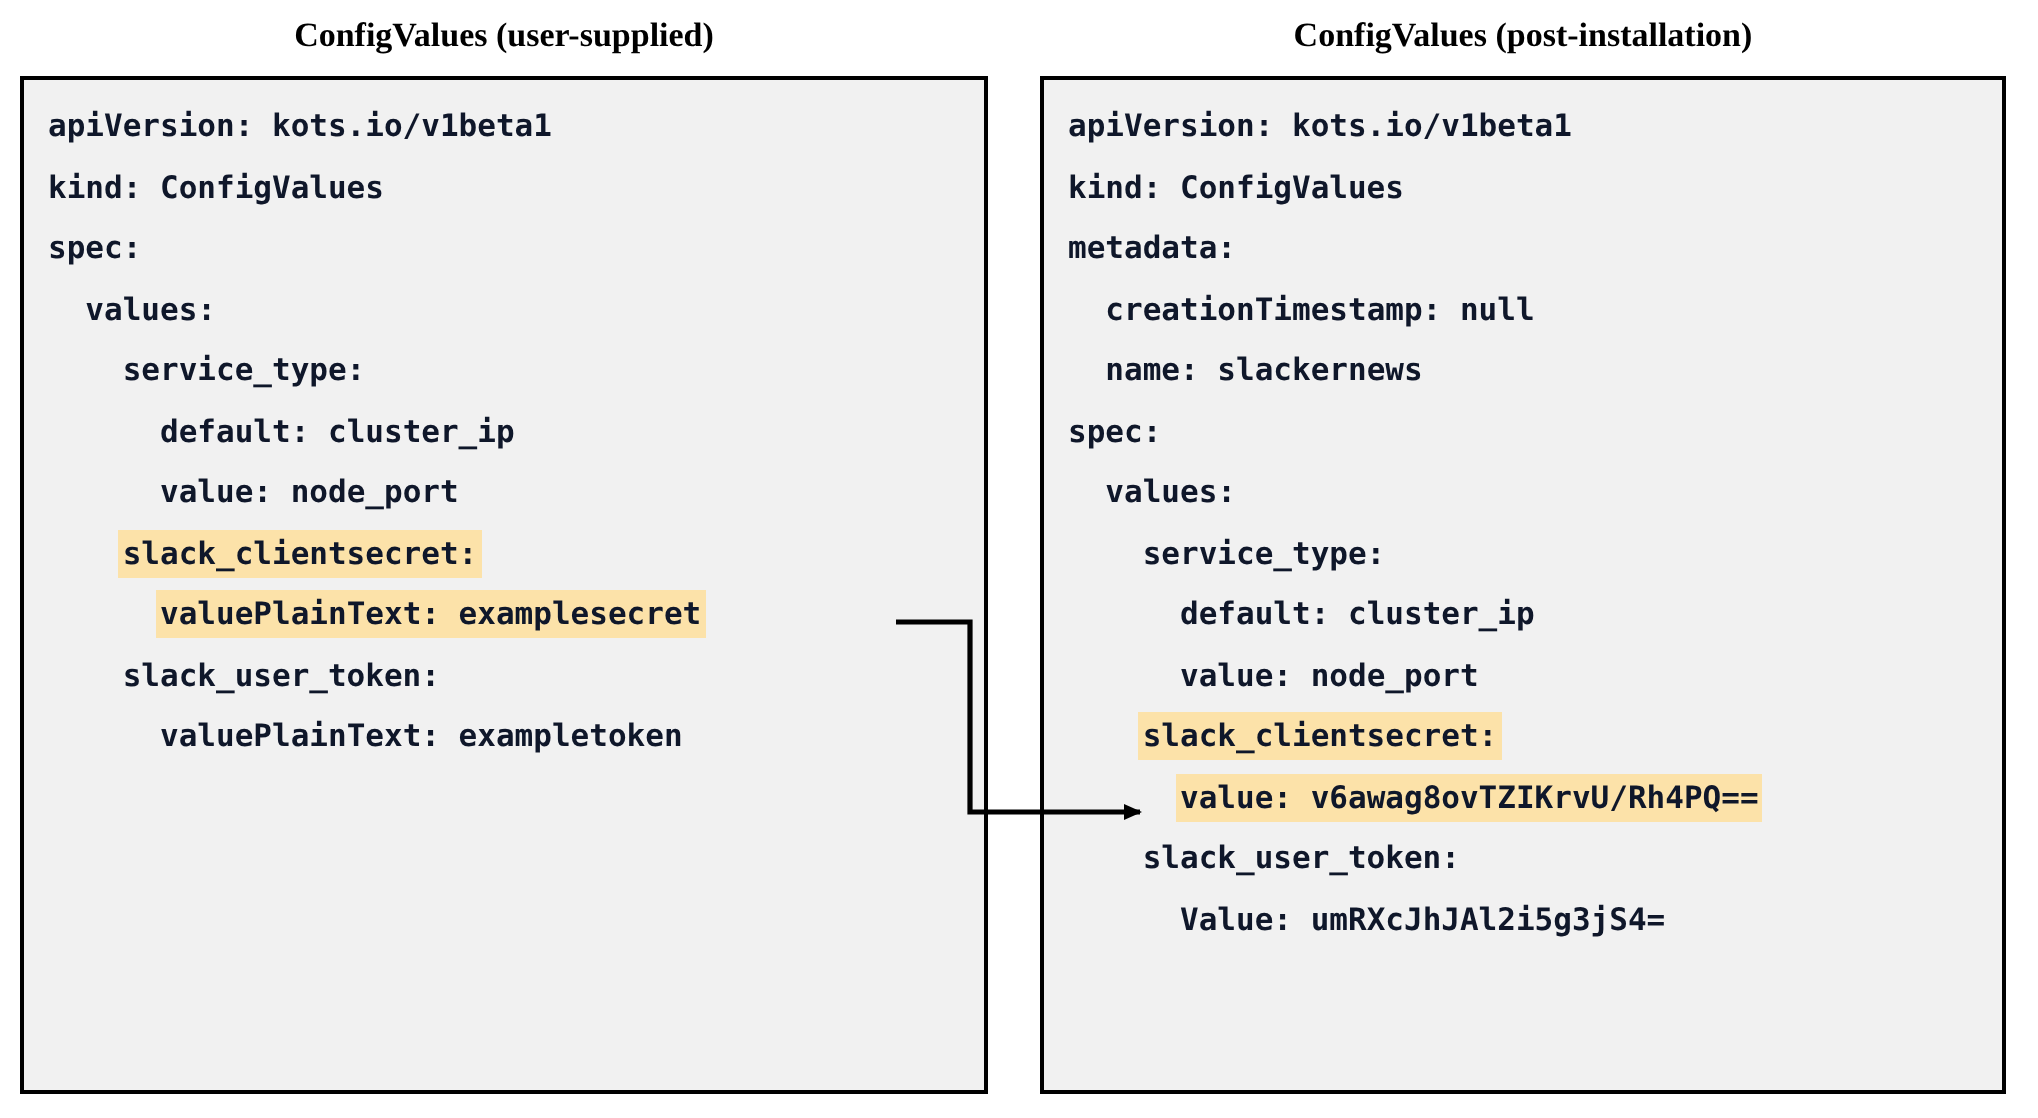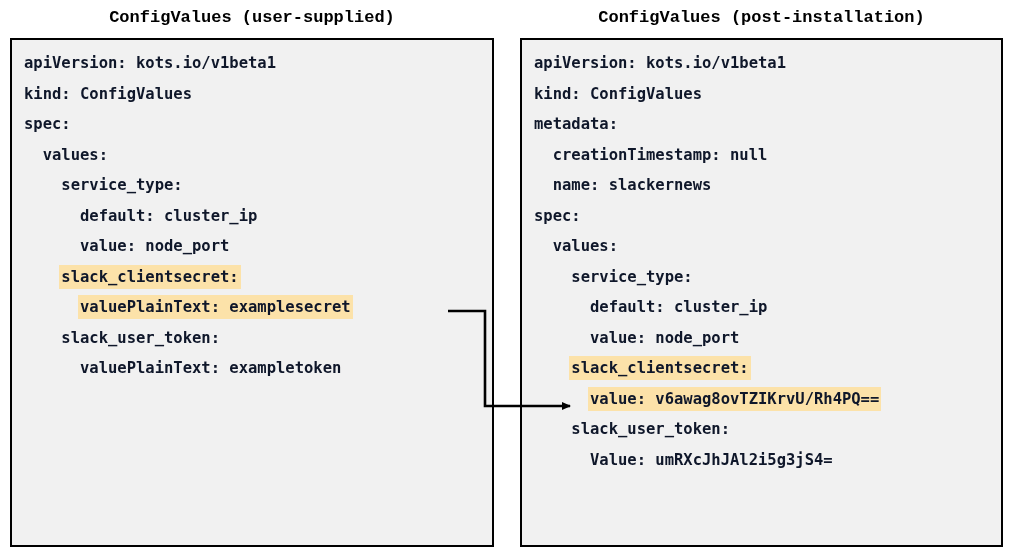--- a/index.html
+++ b/index.html
@@ -18,21 +18,21 @@
   .panel {
     position: absolute;
   }
 
   .panel-title {
     position: absolute;
     top: 0;
     left: 0;
     width: 100%;
     text-align: center;
-    font-family: Liberation Mono, monospace;
+    font-family: Liberation Serif, serif;
     font-size: 17px;
     font-weight: bold;
     color: #000000;
     letter-spacing: 0px;
     white-space: nowrap;
   }
 
   .panel-box {
     position: absolute;
     background: #F1F1F1;

